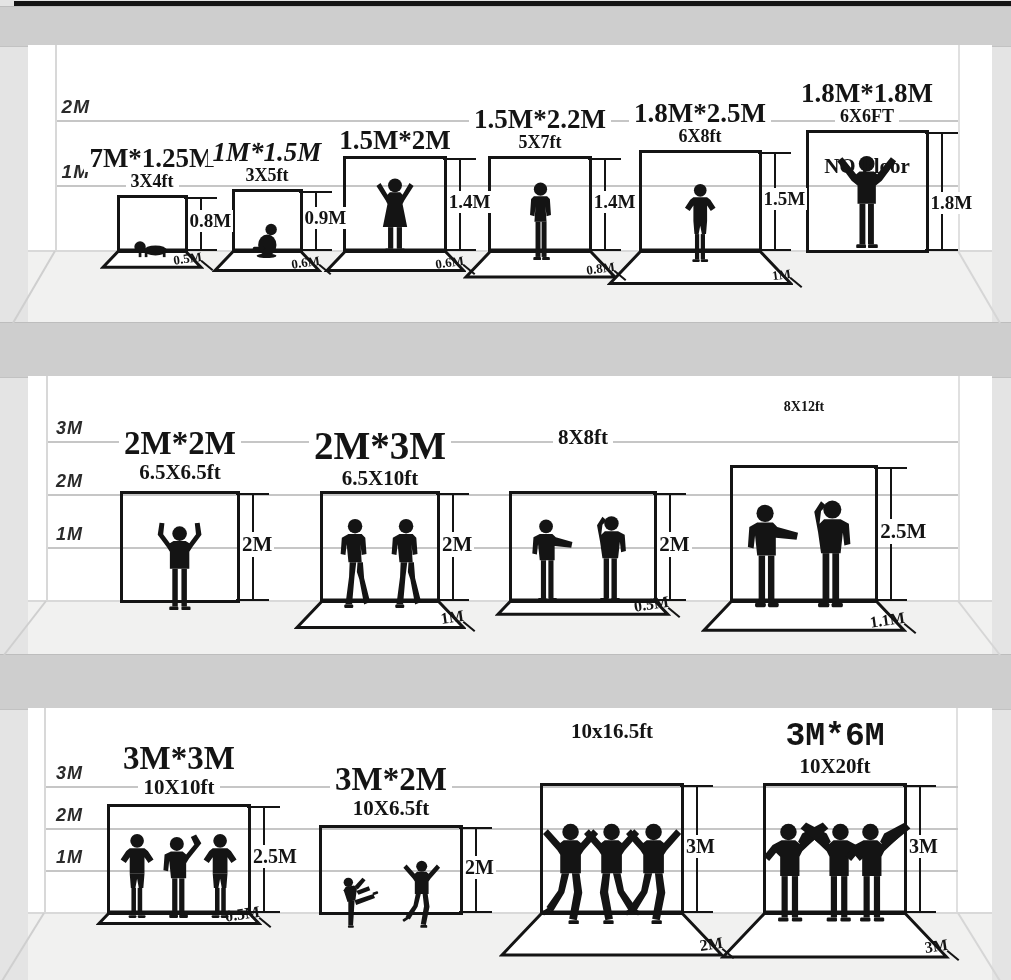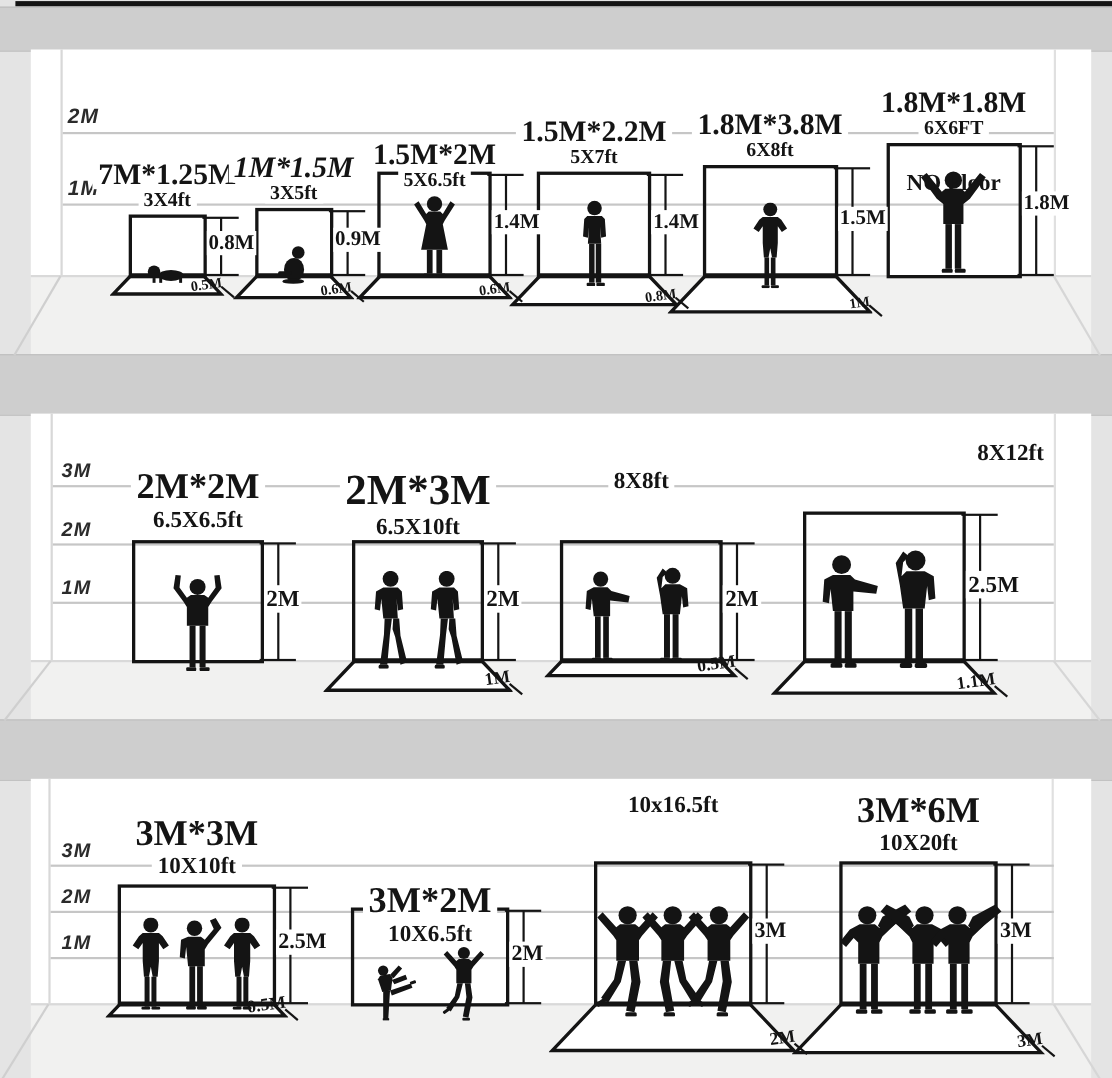--- a/index.html
+++ b/index.html
@@ -107,21 +107,20 @@
           <rect x="10" y="62" width="32" height="9" rx="4"></rect>
           <ellipse cx="46" cy="86" rx="26" ry="6"></ellipse>
         </svg>
       </div>
       <svg width="142.55" height="25.5" class="trap" style="left: 323.725px; top: 248px;">
         <polygon points="22.525,2 120.025,2 139.55,22.5 3,22.5" fill="#ffffff" stroke="#141414" stroke-width="3"></polygon>
       </svg>
       <div class="frame" style="left: 343.25px; top: 156px; width: 97.5px; height: 91px;"></div>
       <div class="titlebox" style="left: 245px; top: 105px; width: 300px; margin-top: 21px;">
         <div style="font-size: 27px;"><span class="chip">1.5M*2M</span></div>
-        <div style="font-size: 18px;"><span class="chip">5X6.5ft</span></div>
       </div>
       <div class="tick" style="left: 442.75px; top: 158px; width: 33px;"></div>
       <div class="vline" style="left: 458.75px; top: 159px; height: 91px;"></div>
       <div class="tick" style="left: 442.75px; top: 249px; width: 33px;"></div>
       <div class="dim" style="left: 446.75px; top: 190.82px; font-size: 19px;">1.4M</div>
       <div class="floorlab" style="left: 418.275px; top: 255.5px; font-size: 13px; width: 46px; text-align: right;">0.6M</div>
       <div class="ftick" style="left: 468.275px; top: 261.5px;"></div>
       <div class="fig" style="left: 365.986px; top: 171.92px;">
         <svg width="58.028985507246375" height="80.08" viewBox="0 0 100 138">
           <circle cx="50" cy="23" r="12"></circle>
@@ -154,21 +153,21 @@
           <rect x="41" y="72" width="9" height="64"></rect>
           <rect x="26" y="136" width="14" height="6" rx="2"></rect>
           <rect x="42" y="136" width="14" height="6" rx="2"></rect>
         </svg>
       </div>
       <svg width="186.75" height="38.5" class="trap" style="left: 606.625px; top: 248px;">
         <polygon points="34.875,2 151.875,2 183.75,35.5 3,35.5" fill="#ffffff" stroke="#141414" stroke-width="3"></polygon>
       </svg>
       <div class="frame" style="left: 638.5px; top: 149.5px; width: 117px; height: 97.5px;"></div>
       <div class="titlebox" style="left: 550px; top: 98.5px; width: 300px;">
-        <div style="font-size: 27px;"><span class="chip">1.8M*3.8M</span></div>
+        <div style="font-size: 27px;"><span class="chip">1.8M*2.5M</span></div>
         <div style="font-size: 18px;"><span class="chip">6X8ft</span></div>
       </div>
       <div class="tick" style="left: 757.5px; top: 151.5px; width: 33px;"></div>
       <div class="vline" style="left: 773.5px; top: 152.5px; height: 97.5px;"></div>
       <div class="tick" style="left: 757.5px; top: 249px; width: 33px;"></div>
       <div class="dim" style="left: 761.5px; top: 187.57px; font-size: 19px;">1.5M</div>
       <div class="floorlab" style="left: 745.375px; top: 268.5px; font-size: 13px; width: 46px; text-align: right;">1M</div>
       <div class="ftick" style="left: 795.375px; top: 274.5px;"></div>
       <div class="fig" style="left: 675.757px; top: 184px;">
         <svg width="48.486486486486484" height="78" viewBox="0 0 92 148">
@@ -182,21 +181,21 @@
         </svg>
       </div>
       <div class="frame" style="left: 805.5px; top: 130px; width: 117px; height: 117px;"></div>
       <div class="titlebox" style="left: 717px; top: 79px; width: 300px;">
         <div style="font-size: 27px;"><span class="chip">1.8M*1.8M</span></div>
         <div style="font-size: 18px;"><span class="chip">6X6FT</span></div>
       </div>
       <div class="tick" style="left: 924.5px; top: 132px; width: 33px;"></div>
       <div class="vline" style="left: 940.5px; top: 133px; height: 117px;"></div>
       <div class="tick" style="left: 924.5px; top: 249px; width: 33px;"></div>
-      <div class="dim" style="left: 928.5px; top: 174px; font-size: 19px;">1.8M</div>
+      <div class="dim" style="left: 928.5px; top: 192px; font-size: 19px;">1.8M</div>
       <div class="note" style="left: 787px; top: 154.06px; width: 160px; font-size: 21px;">NO Floor</div>
       <div class="fig" style="left: 830.309px; top: 149.72px;">
         <svg width="73.3824" height="98.28" viewBox="0 0 112 150">
           <circle cx="56" cy="21" r="12"></circle>
           <polygon points="45,33 67,33 72,37 93,11 101,17 79,47 70,54 70,82 42,82 42,54 33,47 11,17 19,11 40,37"></polygon>
           <rect x="45" y="82" width="9" height="62"></rect>
           <rect x="58" y="82" width="9" height="62"></rect>
           <rect x="40" y="144" width="15" height="6" rx="2"></rect>
           <rect x="58" y="144" width="15" height="6" rx="2"></rect>
         </svg>
@@ -291,21 +290,21 @@
             <rect x="33" y="138" width="15" height="6" rx="2"></rect>
             <rect x="51" y="138" width="15" height="6" rx="2"></rect>
           </g>
         </svg>
       </div>
       <svg width="205.885" height="35.150000000000006" class="trap" style="left: 701.058px; top: 598px;">
         <polygon points="31.6925,2 174.1925,2 202.885,32.150000000000006 3,32.150000000000006" fill="#ffffff" stroke="#141414" stroke-width="3"></polygon>
       </svg>
       <div class="frame" style="left: 729.75px; top: 464.5px; width: 142.5px; height: 132.5px;"></div>
       <div class="titlebox" style="left: 654px; top: 399.5px; width: 300px;">
-        <div style="font-size: 21px; text-align: right;"><span class="chip">8X12ft</span></div>
+        <div style="font-size: 14px;"><span class="chip">8X12ft</span></div>
       </div>
       <div class="tick" style="left: 874.25px; top: 466.5px; width: 33px;"></div>
       <div class="vline" style="left: 890.25px; top: 467.5px; height: 132.5px;"></div>
       <div class="tick" style="left: 874.25px; top: 599px; width: 33px;"></div>
       <div class="dim" style="left: 878.25px; top: 518.63px; font-size: 21px;">2.5M</div>
       <div class="floorlab" style="left: 858.942px; top: 612.15px; font-size: 16px; width: 46px; text-align: right;">1.1M</div>
       <div class="ftick" style="left: 908.942px; top: 621.15px;"></div>
       <div class="fig" style="left: 735.407px; top: 504px;">
         <svg width="74.48648648648648" height="106" viewBox="0 0 104 148">
           <circle cx="42" cy="13" r="12"></circle>
@@ -377,21 +376,21 @@
             <polygon points="33,70 59,70 57,95 49,95 46,79 43,95 35,95"></polygon>
             <rect x="36" y="95" width="8" height="48"></rect>
             <rect x="47" y="95" width="8" height="48"></rect>
             <rect x="31" y="143" width="14" height="5" rx="2"></rect>
             <rect x="47" y="143" width="14" height="5" rx="2"></rect>
           </g>
         </svg>
       </div>
       <div class="frame" style="left: 319px; top: 825px; width: 138px; height: 84px;"></div>
       <div class="titlebox" style="left: 241px; top: 762px; width: 300px;">
-        <div style="font-size: 33px; margin-top: 40px;"><span class="chip">3M*2M</span></div>
+        <div style="font-size: 33px;"><span class="chip">3M*2M</span></div>
         <div style="font-size: 21px;"><span class="chip">10X6.5ft</span></div>
       </div>
       <div class="tick" style="left: 459px; top: 827px; width: 33px;"></div>
       <div class="vline" style="left: 475px; top: 828px; height: 84px;"></div>
       <div class="tick" style="left: 459px; top: 911px; width: 33px;"></div>
       <div class="dim" style="left: 463px; top: 855.6px; font-size: 20px;">2M</div>
       <div class="fig" style="left: 334.768px; top: 869.2px;">
         <svg width="51.744" height="58.8" viewBox="0 0 132 150">
           <circle cx="34" cy="34" r="12"></circle>
           <polygon points="27,46 49,42 56,50 52,80 32,84 22,54"></polygon>
@@ -456,21 +455,21 @@
           <polygon points="58,76 69,76 73,104 65,144 54,142 61,103"></polygon>
           <rect x="14" y="128" width="15" height="6" rx="2" transform="rotate(-35 21 131)"></rect>
           <rect x="53" y="144" width="15" height="6" rx="2"></rect>
         </svg>
       </div>
       <svg width="229.6" height="50" class="trap" style="left: 720.2px; top: 910px;">
         <polygon points="45.8,2 183.8,2 226.6,47 3,47" fill="#ffffff" stroke="#141414" stroke-width="3"></polygon>
       </svg>
       <div class="frame" style="left: 763px; top: 783px; width: 138px; height: 126px;"></div>
       <div class="titlebox" style="left: 685px; top: 720px; width: 300px;">
-        <div style="font-size: 33px;"><span class="chip">3M*6M</span></div>
+        <div style="font-size: 33px; font-family: Liberation Mono, monospace;"><span class="chip">3M*6M</span></div>
         <div style="font-size: 21px;"><span class="chip">10X20ft</span></div>
       </div>
       <div class="tick" style="left: 903px; top: 785px; width: 33px;"></div>
       <div class="vline" style="left: 919px; top: 786px; height: 126px;"></div>
       <div class="tick" style="left: 903px; top: 911px; width: 33px;"></div>
       <div class="dim" style="left: 907px; top: 834.6px; font-size: 20px;">3M</div>
       <div class="floorlab" style="left: 901.8px; top: 939px; font-size: 16px; width: 46px; text-align: right;">3M</div>
       <div class="ftick" style="left: 951.8px; top: 948px;"></div>
       <div class="fig" style="left: 753.65px; top: 820.68px;">
         <svg width="79.90079999999999" height="103.32" viewBox="0 0 116 150">

